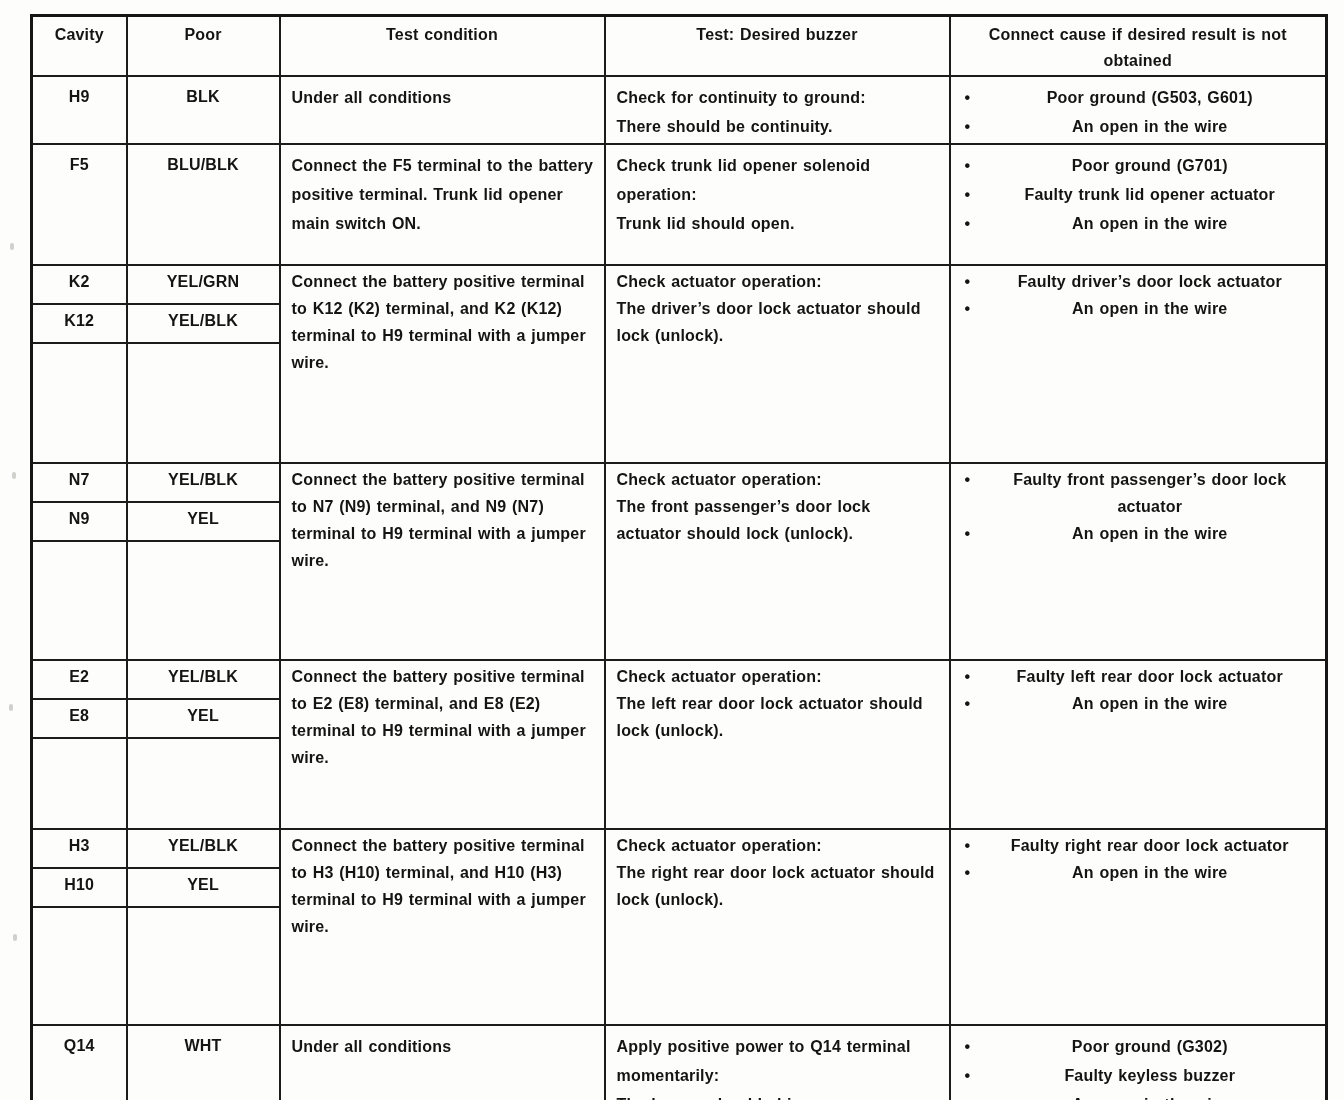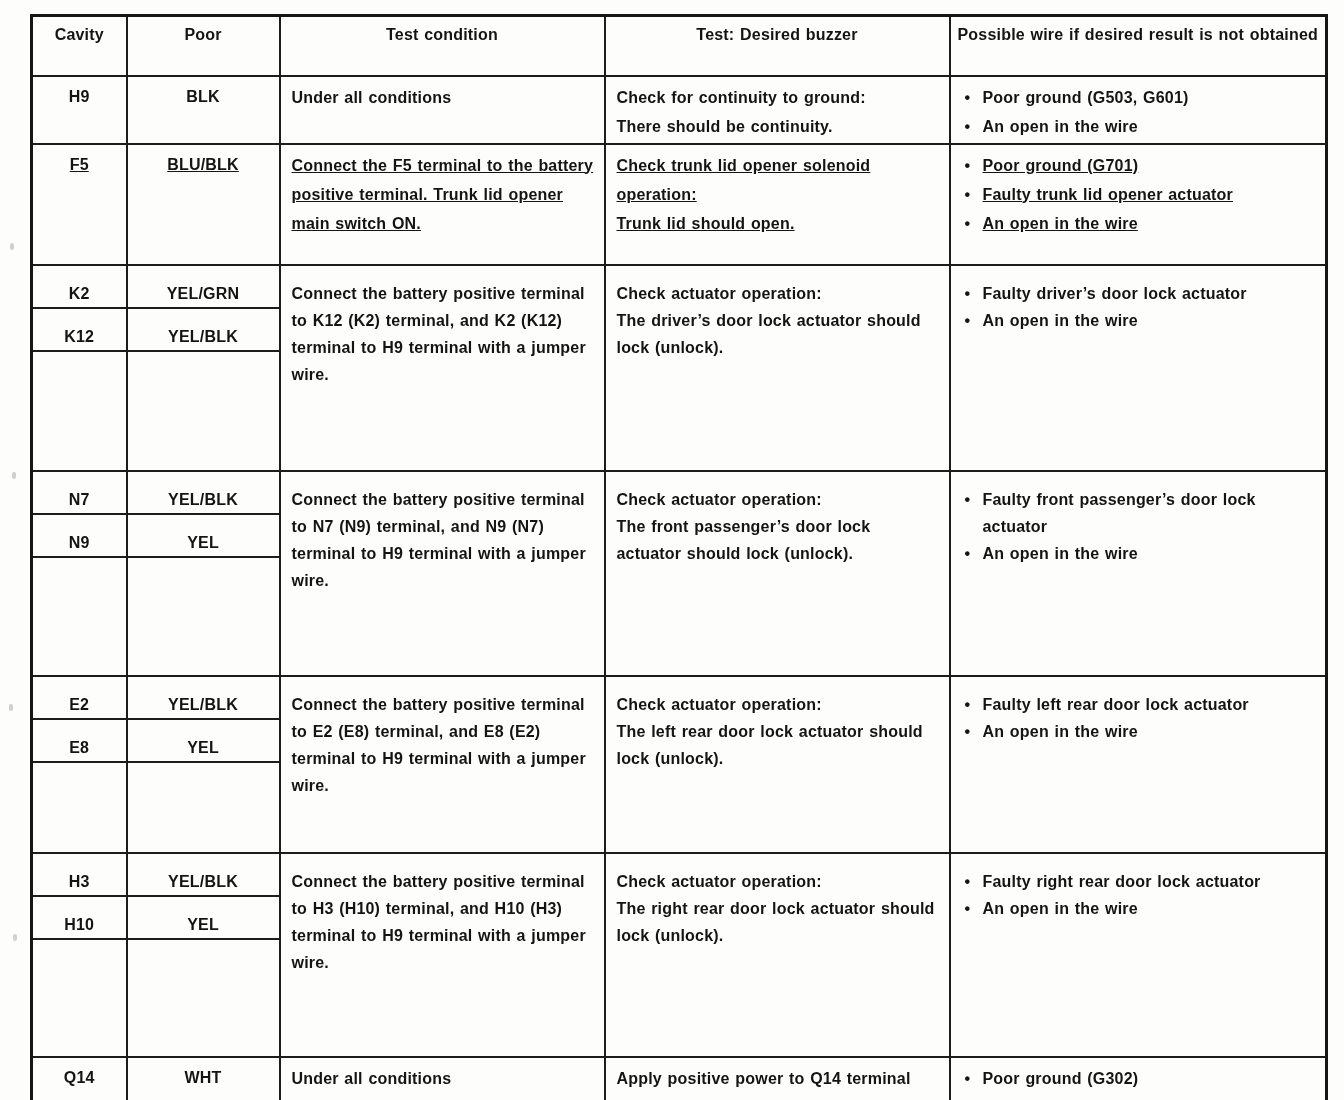--- a/index.html
+++ b/index.html
@@ -37,31 +37,32 @@
     padding: 5px 6px 0 6px;
     line-height: 26px;
   }
   .c-cav, .c-wire { text-align: center; padding: 5px 2px 0 2px; }
   .c-cond { padding: 6px 10px 0 11px; }
   .c-res  { padding: 6px 8px 0 11px; white-space: pre-line; border-radius: 15px; }
   .c-cause{ padding: 6px 8px 0 6px; }
   .cause {
     position: relative;
     padding-left: 26px;
+    text-align: center;
   }
   .cause::before {
     content: "\2022";
     position: absolute;
     left: 8px; top: 0;
   }
   
   .r-h9  td { height: 68px; }
-  .r-f5  td { height: 121px; text-decoration: underline; }
+  .r-f5  td { height: 121px; }
   .r-q14 td { height: 99px; }
-  tr.sub td { height: 39px; line-height: 27px; padding-top: 14px; }
+  tr.sub td { height: 39px; line-height: 27px; padding-top: 2px; }
   tr.fill td { border-top: 2px solid #1c1c1c; }
   tr.fill-k td { height: 120px; }
   tr.fill-n td { height: 119px; }
   tr.fill-e td { height: 91px; }
   tr.fill-h td { height: 118px; }
   
   .speck {
     position: absolute;
     width: 4px; height: 7px;
     background: #9a9a94;
@@ -86,21 +87,21 @@
       <col style="width:325px">
       <col style="width:345px">
       <col style="width:377px">
     </colgroup>
     <thead>
       <tr>
         <th>Cavity</th>
         <th>Poor</th>
         <th>Test condition</th>
         <th>Test: Desired buzzer</th>
-        <th>Possible wire if desired result is not obtained</th>
+        <th>Connect cause if desired result is not obtained</th>
       </tr>
     </thead>
     <tbody>
 
       <tr class="r-h9">
         <td class="c-cav">H9</td>
         <td class="c-wire">BLK</td>
         <td class="c-cond">Under all conditions</td>
         <td class="c-res">Check for continuity to ground:
 There should be continuity.</td>

